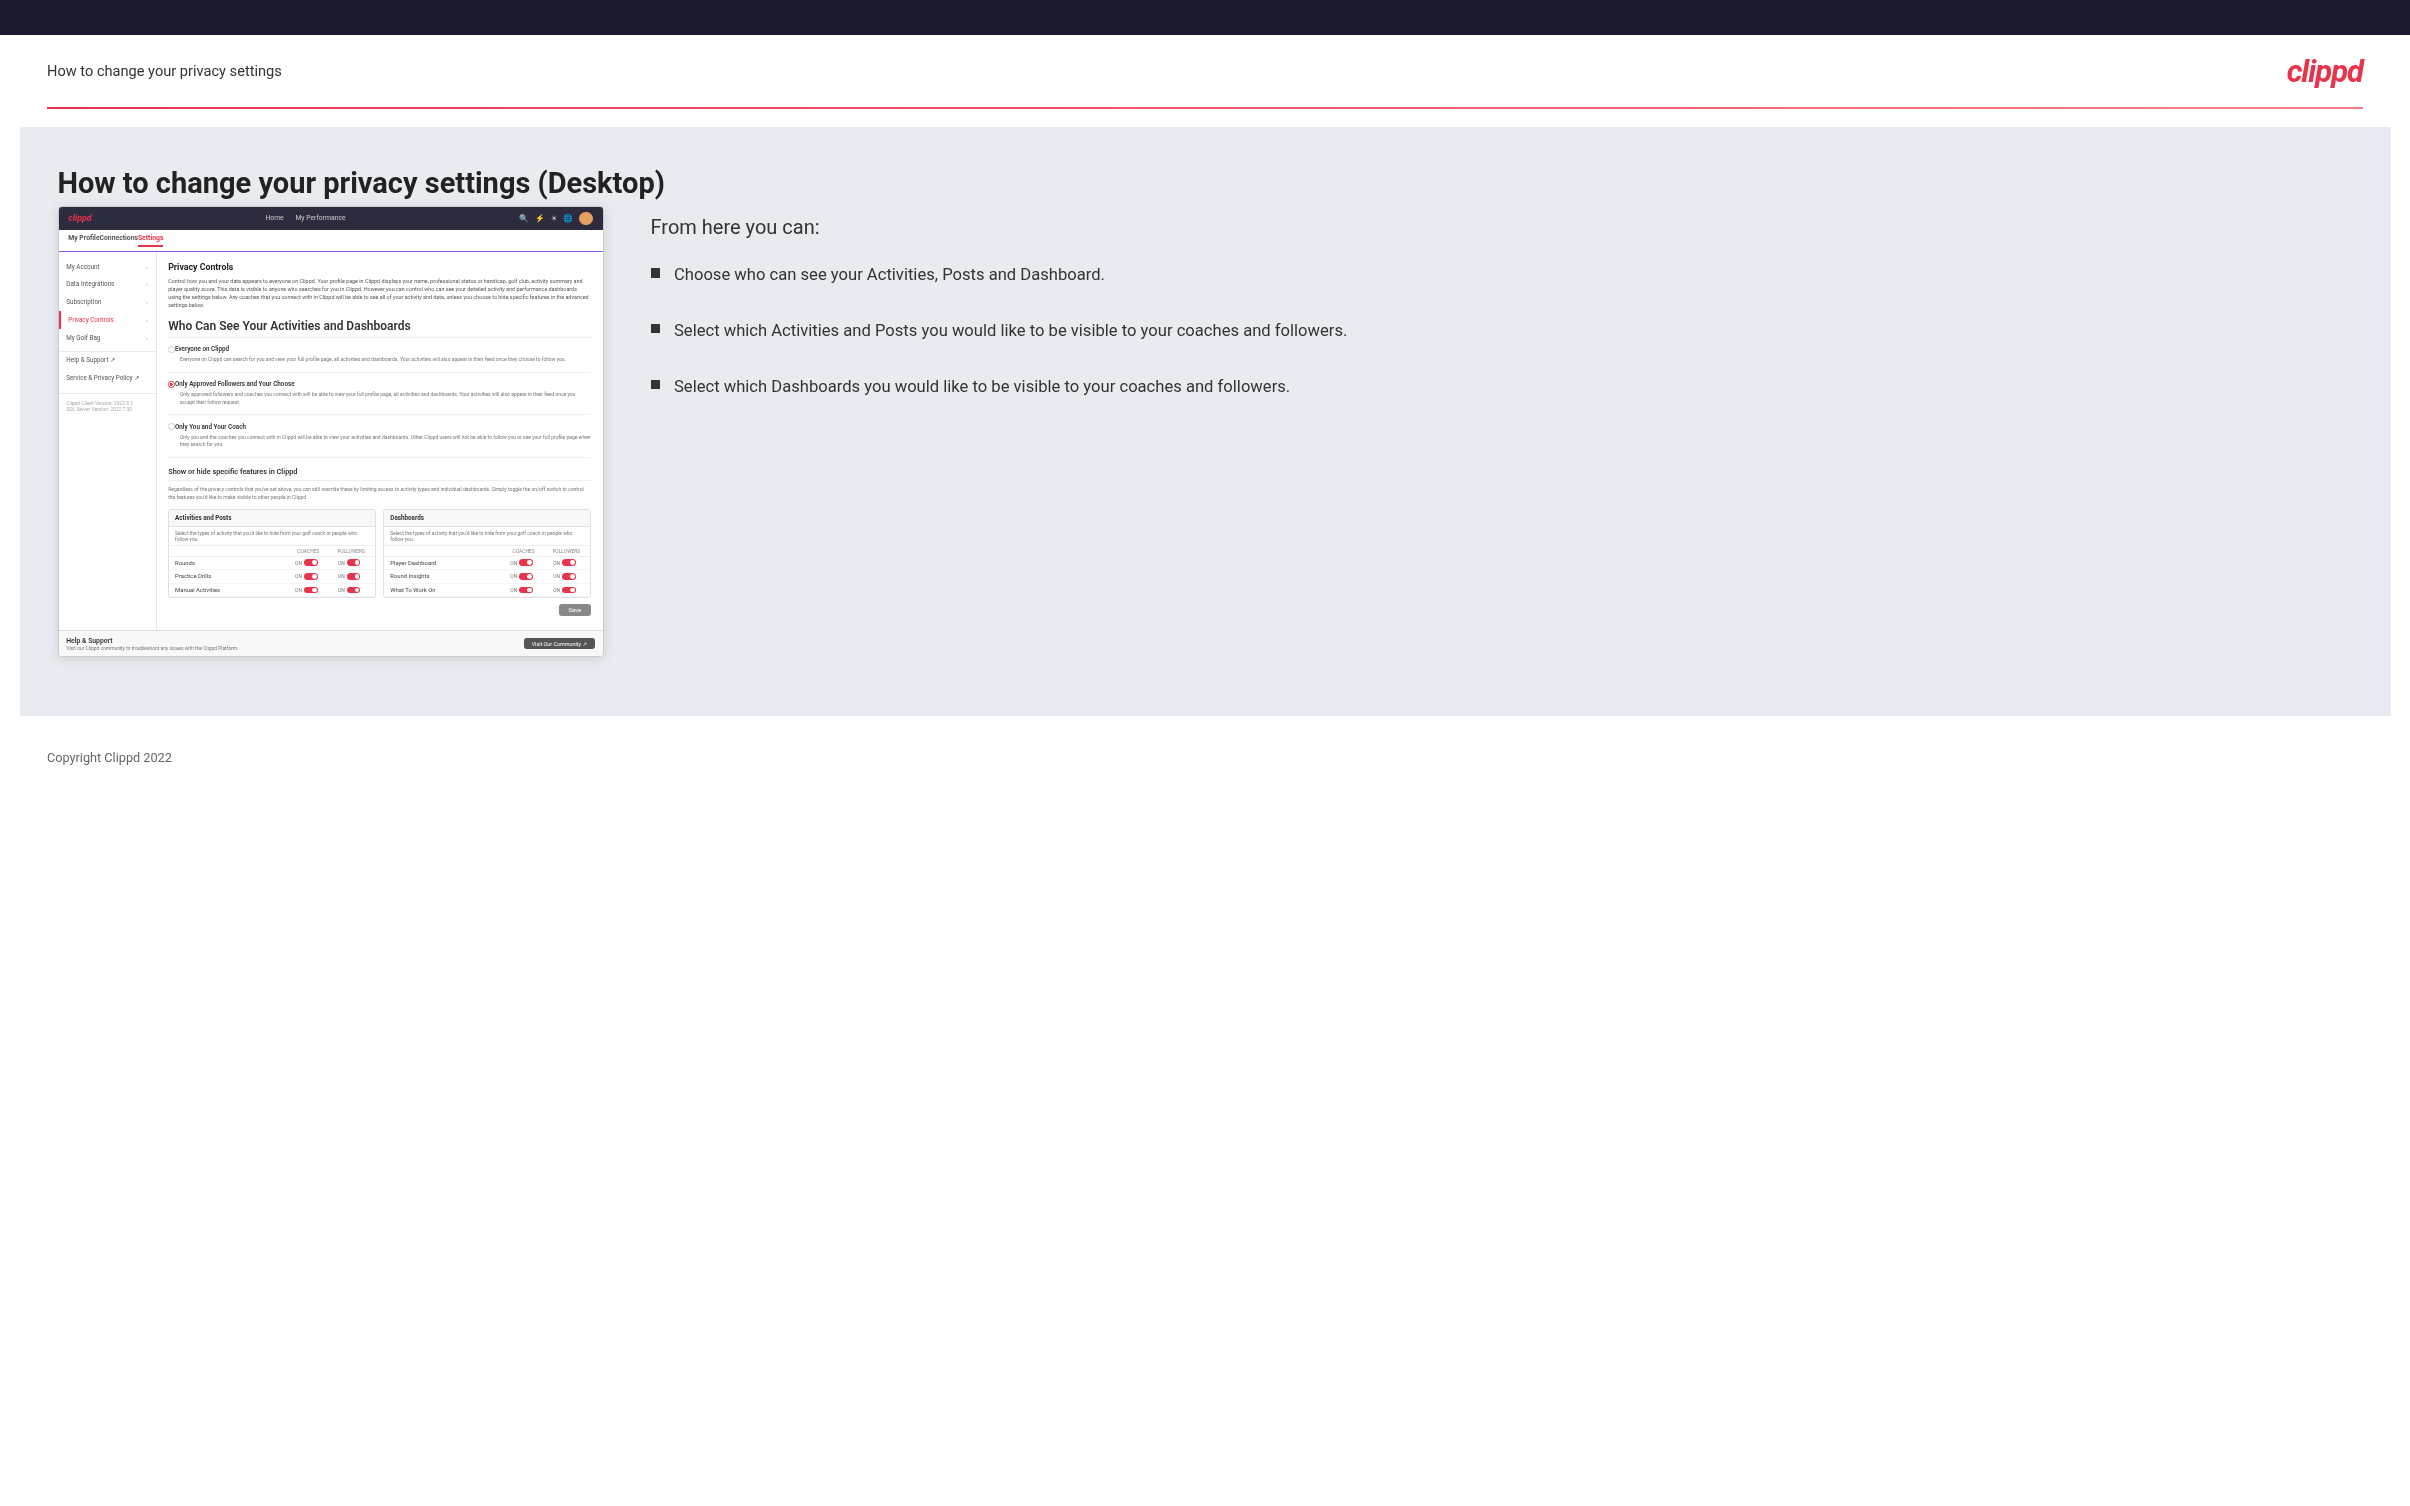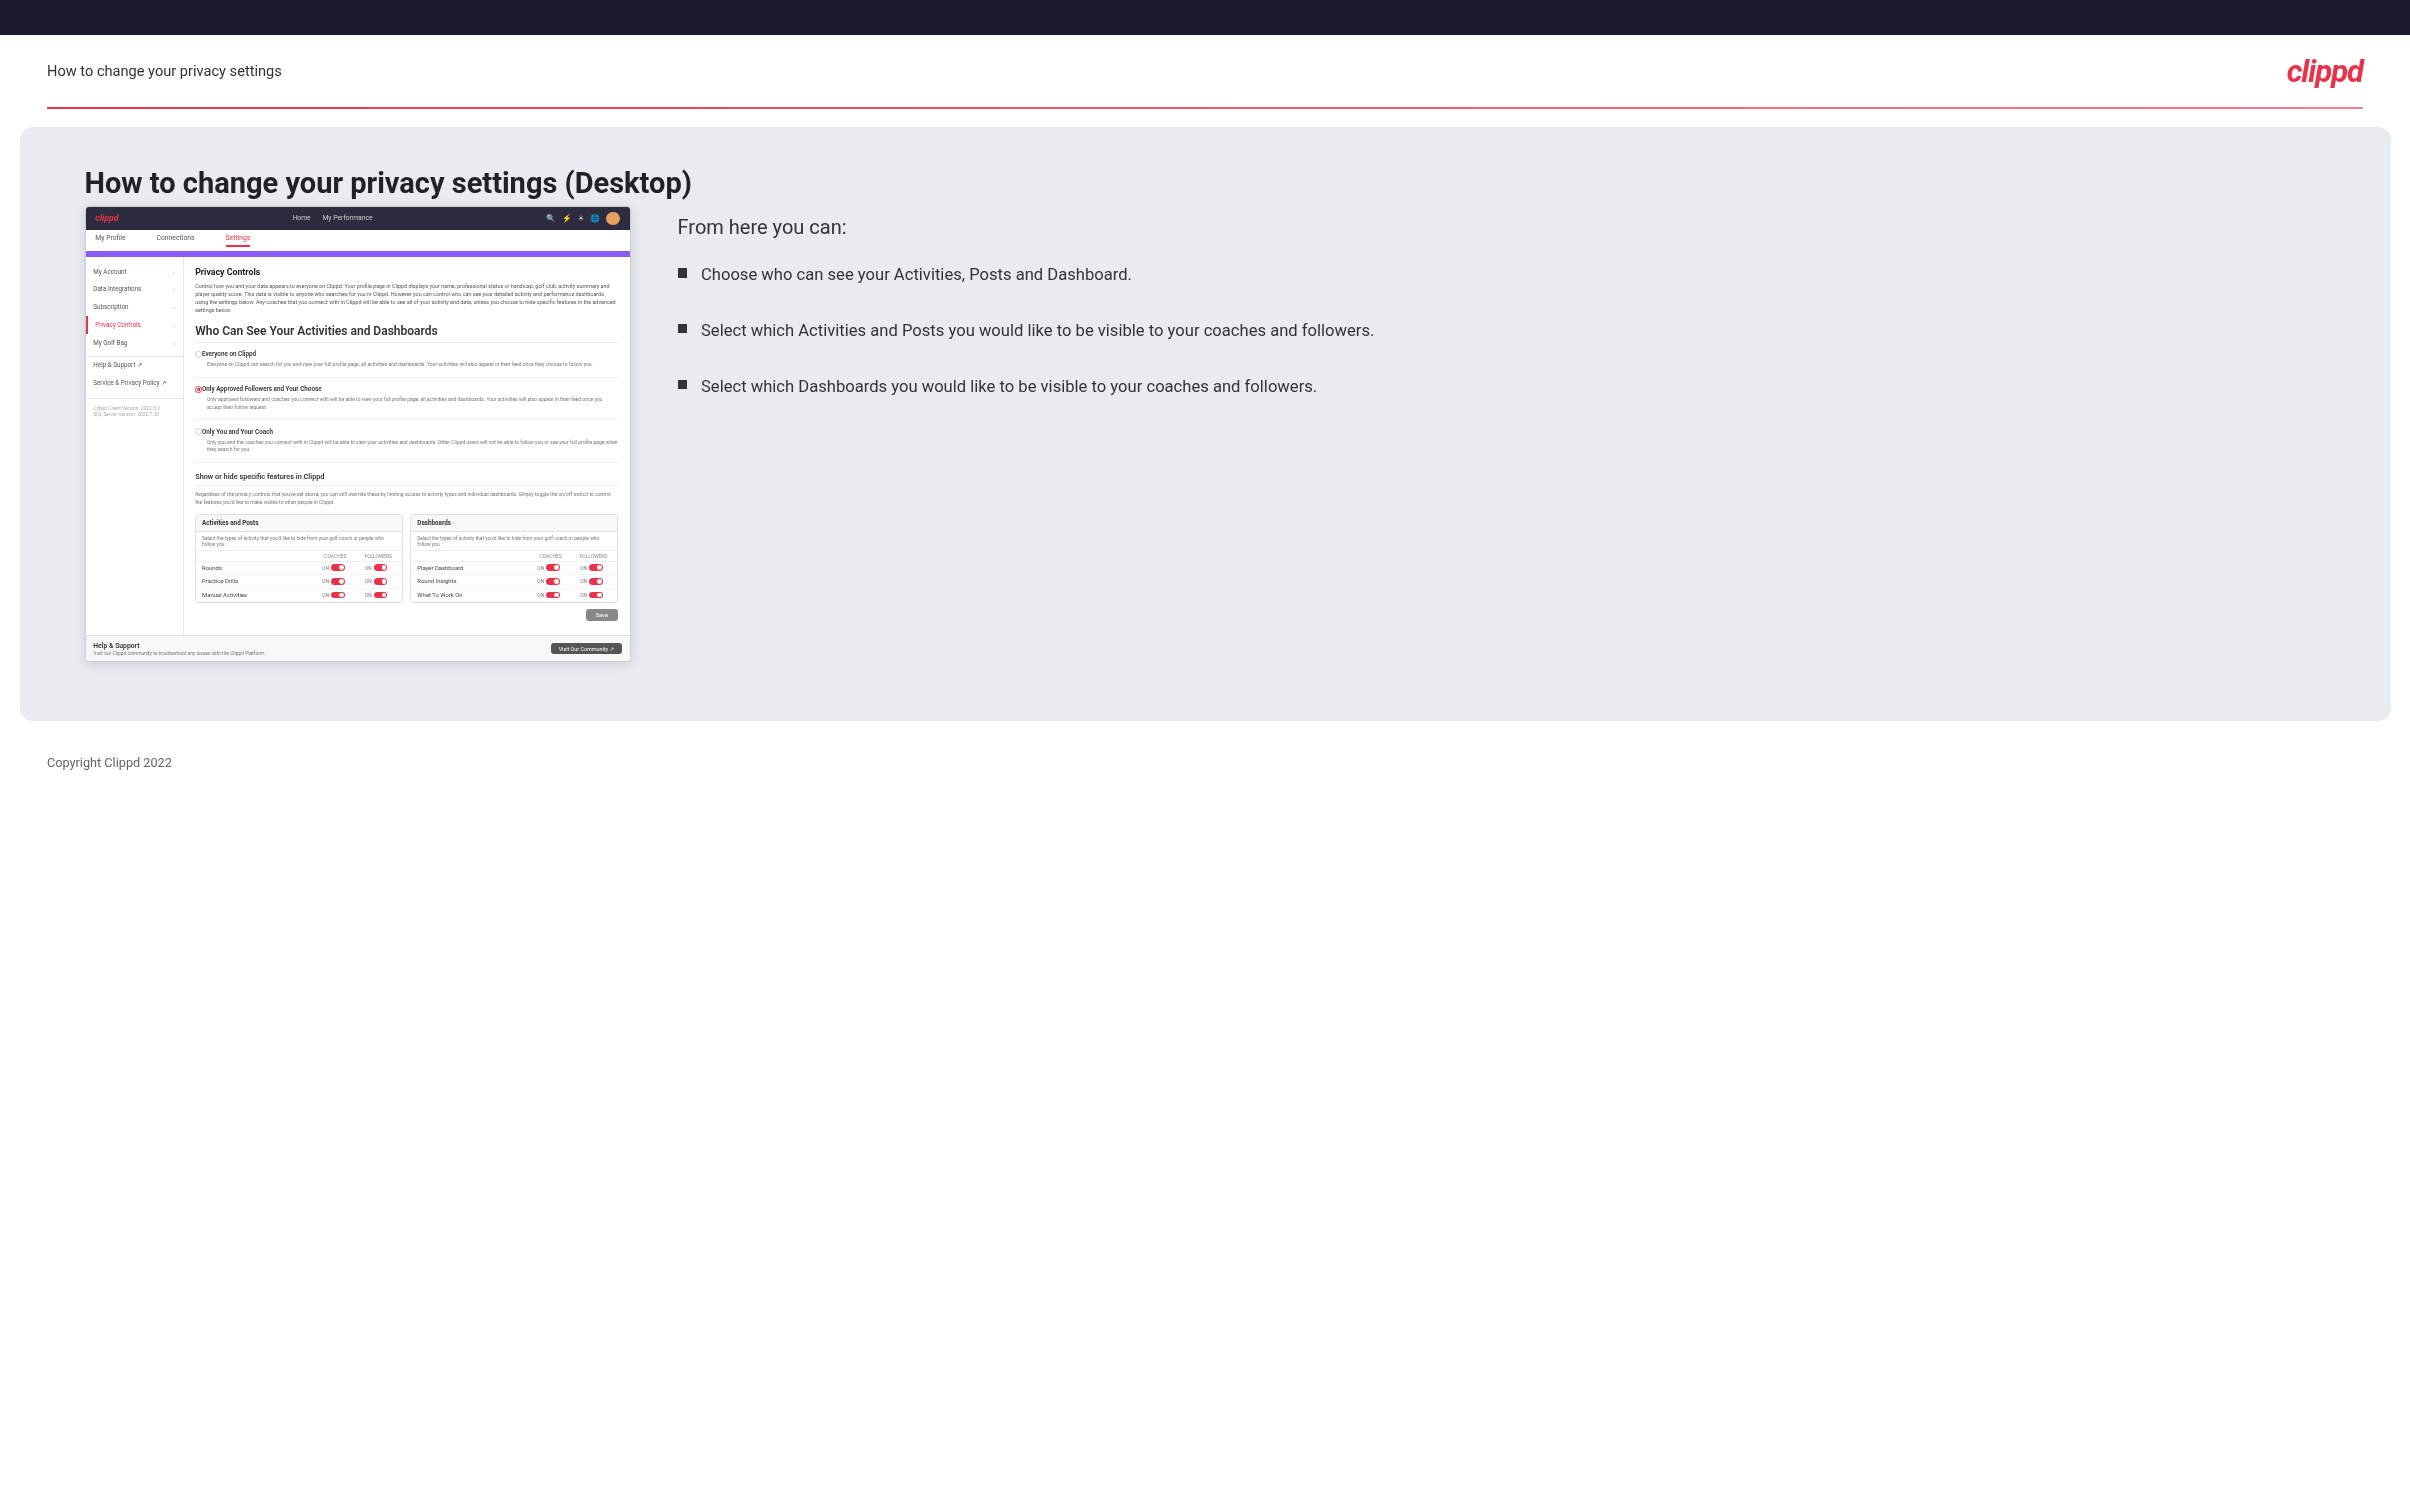--- a/index.html
+++ b/index.html
@@ -42,22 +42,22 @@
     .header-divider {
       height: 2px;
       background: linear-gradient(to right, #e8334a, #f97b8b);
       margin: 0 47px;
     }
 
     
     .main-content {
       background: #e8ecf0;
       margin: 17.6px 19.5px;
-      padding: 39px 47px 59px 65px;
-      border-radius: 13px;
+      padding: 39px 47px 59px 38px;
+      border-radius: 2px;
     }
 
     .page-heading {
       font-size: 29px;
       font-weight: 700;
       color: #222;
       margin-bottom: 5.9px;
     }
     .page-subheading {
       font-size: 23.4px;
@@ -124,22 +124,23 @@
       height: 13.7px;
       border-radius: 50%;
       background: #e8a060;
     }
 
     
     .mockup-subnav {
       background: #fff;
       padding: 3.9px 9.8px;
       display: flex;
-      gap: 31px;
-      border-bottom: 6px solid #8b5cf6;
+      gap: 0;
+      border-bottom: 1px solid #8b5cf6;
+      font-weight: bold;
     }
     .mockup-subnav-item {
       font-size: 6.8px;
       color: #555;
       padding-bottom: 2.9px;
     }
     .mockup-subnav-item.active {
       color: #e8334a;
       border-bottom: 2px solid #e8334a;
     }

